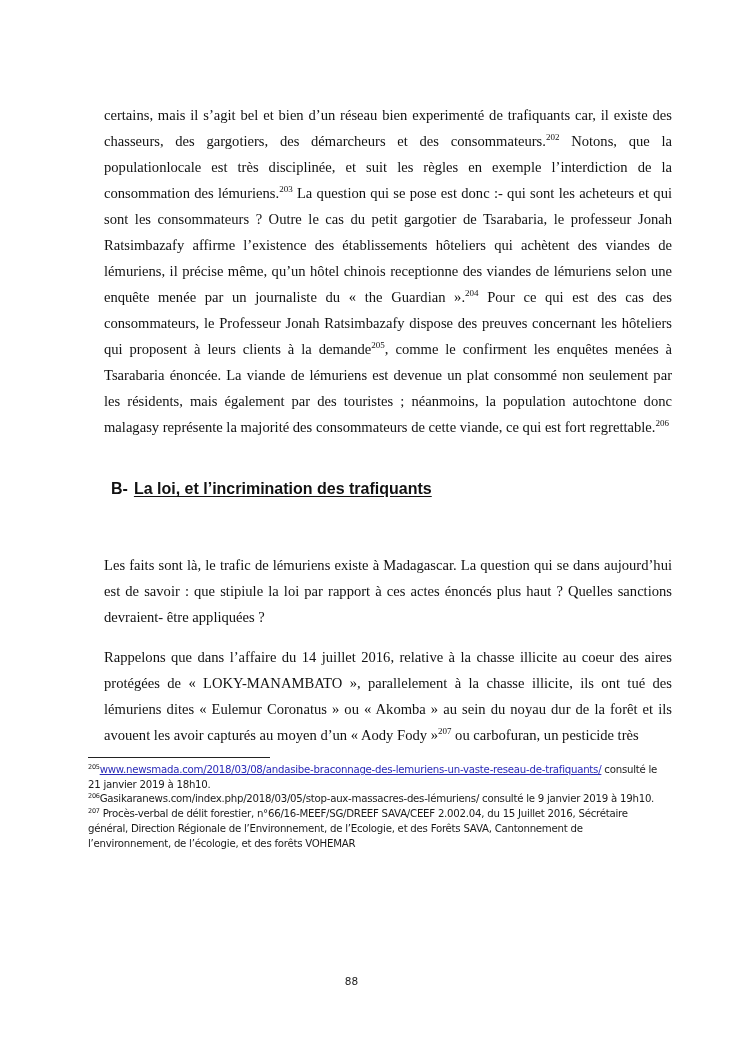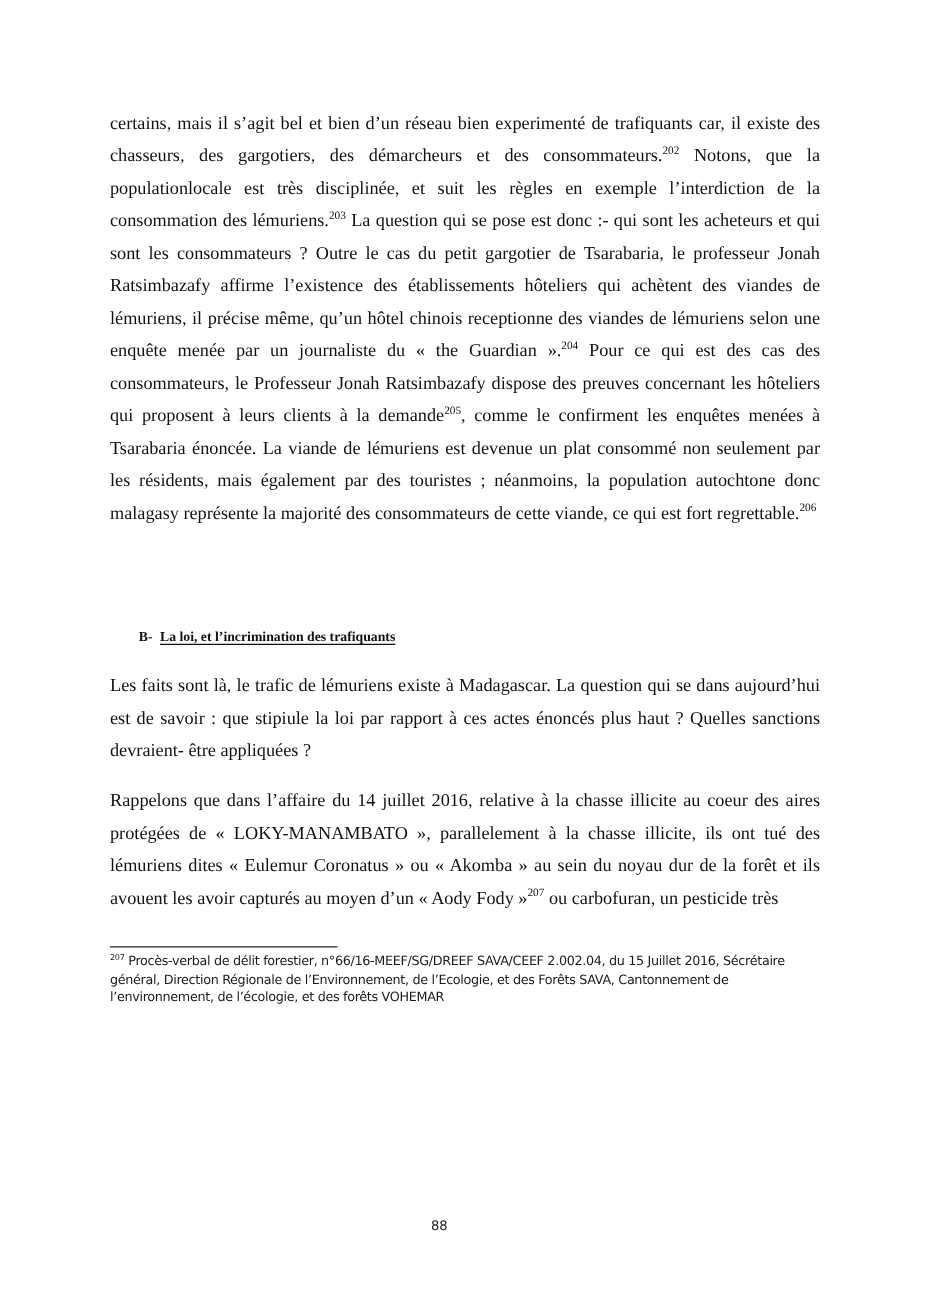--- a/index.html
+++ b/index.html
@@ -22,34 +22,34 @@
       background: #ffffff;
     }
     .body-text {
       position: absolute;
       left: 88px;
       width: 568px;
       font-family: "Liberation Serif", serif;
       font-size: 14.6px;
       line-height: 26px;
       text-align: justify;
-      margin: 0;
+      margin: 16px;
     }
     .body-text sup {
       font-size: 9px;
       line-height: 0;
       vertical-align: 6px;
     }
     #para1 { top: 86px; }
     #heading {
       position: absolute;
       left: 111px;
-      top: 499px;
-      font-family: Liberation Serif, serif;
-      font-size: 11px;
+      top: 478px;
+      font-family: Liberation Sans, sans-serif;
+      font-size: 16px;
       font-weight: bold;
       margin: 0;
       line-height: 22px;
     }
     #heading .num { margin-right: 6px; }
     #heading .title { text-decoration: underline; text-underline-offset: 2px; }
     #para2 { top: 536px; }
     #para3 { top: 628px; }
 
     .fn-separator {
@@ -101,18 +101,20 @@
 
   <h2 id="heading"><span class="num">B-</span><span class="title">La loi, et l’incrimination des trafiquants</span></h2>
 
   <p class="body-text" id="para2">Les faits sont là, le trafic de lémuriens existe à Madagascar. La question qui se dans aujourd’hui est de savoir : que stipiule la loi par rapport à ces actes énoncés plus haut ? Quelles sanctions devraient- être appliquées ?</p>
 
   <p class="body-text" id="para3"><span>Rappelons que dans l’affaire du 14 juillet 2016, relative à la chasse illicite au coeur des aires protégées de « LOKY-MANAMBATO », parallelement à la chasse illicite, ils ont tué des lémuriens dites « Eulemur Coronatus » ou « Akomba » au sein du noyau dur de la forêt et ils avouent les avoir capturés au moyen d’un « Aody Fody »</span><sup>207</sup><span> ou carbofuran, un pesticide très</span></p>
 
   <div class="fn-separator"></div>
 
   <div class="footnotes">
+    <p class="footnote"><sup>205</sup><a title="www.newsmada.com/2018/03/08/andasibe-braconnage-des-lemuriens-un-vaste-reseau-de-trafiquants/">www.newsmada.com/2018/03/08/andasibe-braconnage-des-lemuriens-un-vaste-reseau-de-trafiquants/</a><span> consulté le 21 janvier 2019 à 18h10.</span></p>
+    <p class="footnote"><sup>206</sup><span>Gasikaranews.com/index.php/2018/03/05/stop-aux-massacres-des-lémuriens/ consulté le 9 janvier 2019 à 19h10.</span></p>
     <p class="footnote"><sup>207</sup><span> Procès-verbal de délit forestier, n°66/16-MEEF/SG/DREEF SAVA/CEEF 2.002.04, du 15 Juillet 2016, Sécrétaire général, Direction Régionale de l’Environnement, de l’Ecologie, et des Forêts SAVA, Cantonnement de l’environnement, de l’écologie, et des forêts VOHEMAR</span></p>
   </div>
 
   <div class="page-number">88</div>
 
 </div>
 
 </body></html>

